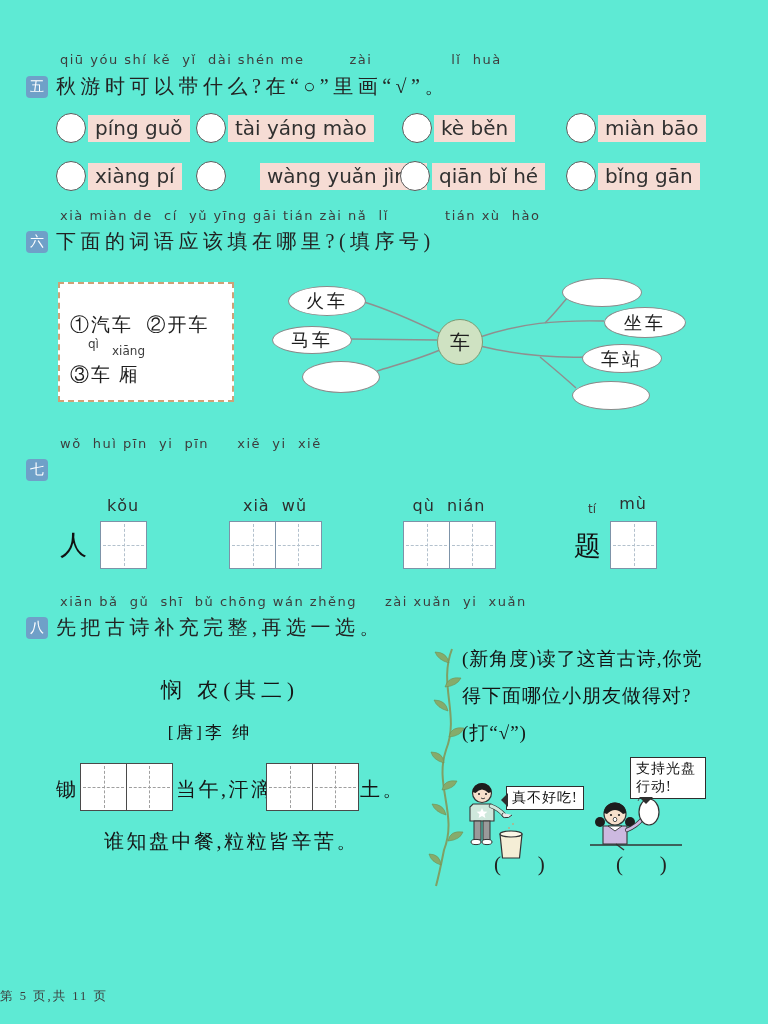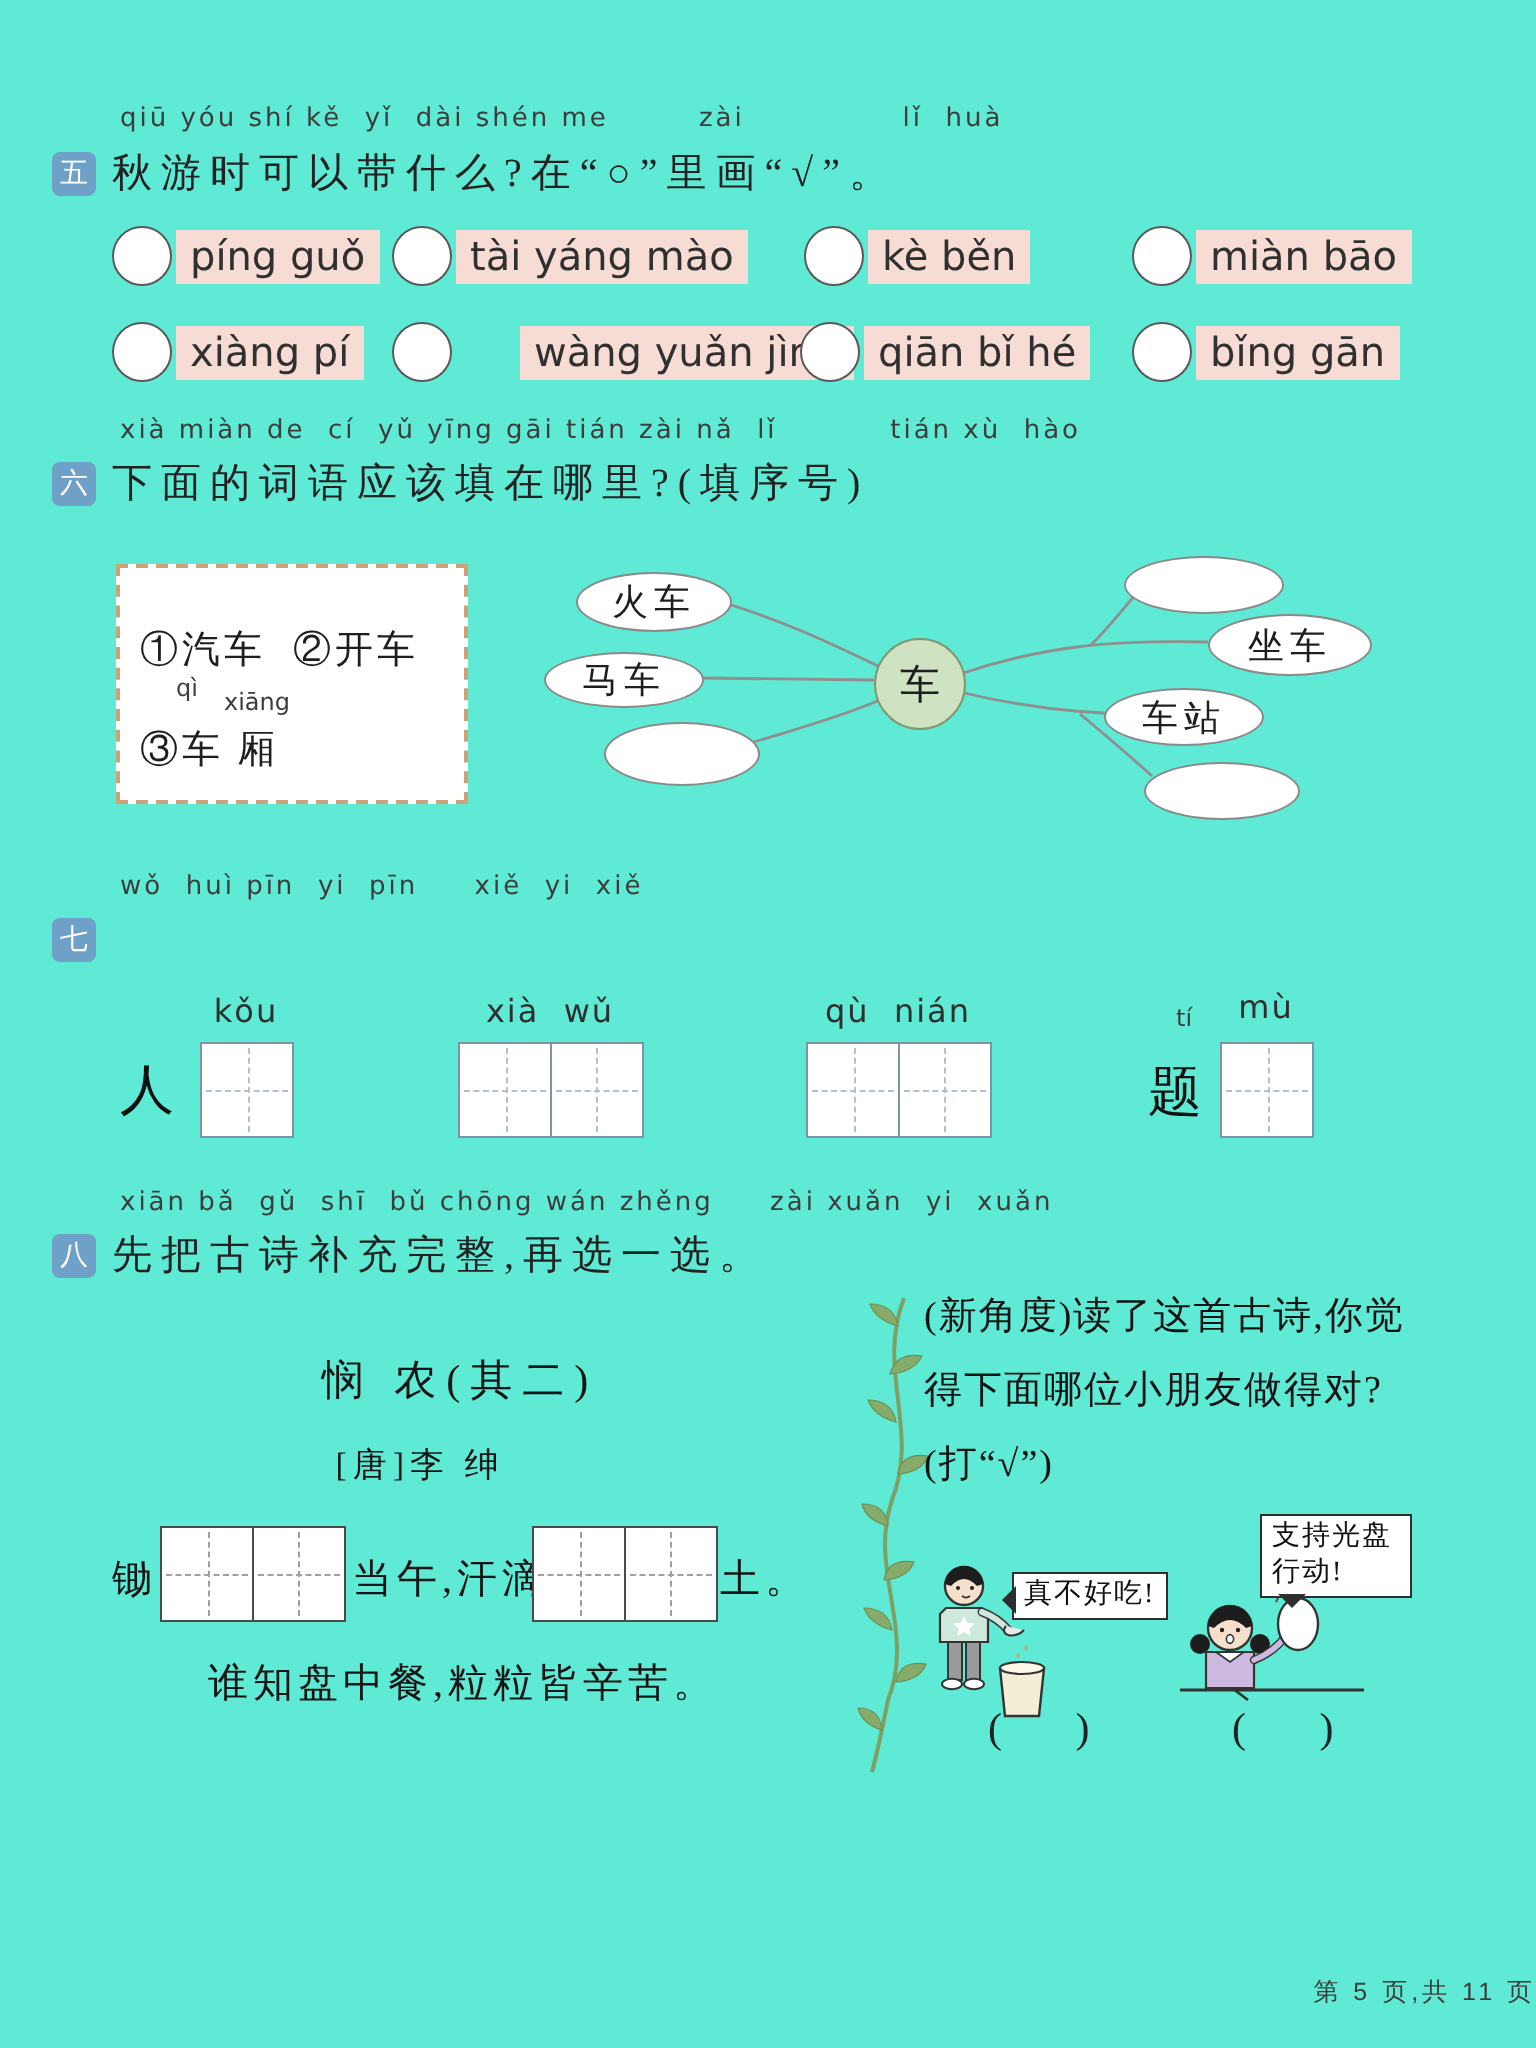--- a/index.html
+++ b/index.html
@@ -45,22 +45,22 @@
   #poemAuthor{font-size:17px;letter-spacing:3px;}
   .poemLine{font-size:20px;letter-spacing:2.5px;white-space:pre;}
   
   #question{width:258px;font-size:19px;line-height:37px;letter-spacing:1px;
             color:#141414;font-family:"Liberation Serif",serif;}
   .bubble{border:1.6px solid #2e2e2e;background:#fff;color:#111;
           font-size:14px;letter-spacing:1px;padding:2px 5px;line-height:18px;
           font-family:"Liberation Serif",serif;}
   .bubble .tail{position:absolute;width:0;height:0;border:7px solid transparent;}
   .paren{font-size:21px;color:#222;white-space:pre;font-family:"Liberation Serif",serif;}
-  #footer{left:0;top:988px;width:768px;text-align:right;font-size:12.5px;
-          letter-spacing:2px;color:#3c3c3c;font-family:Liberation Sans, sans-serif;}
+  #footer{left:0;top:988px;width:768px;text-align:left;font-size:12.5px;
+          letter-spacing:2px;color:#3c3c3c;font-family:Liberation Serif, serif;}
   svg{display:block;}
 </style>
 </head>
 <body>
 
 <div id="page">
 
   <div class="abs pinyin" style="left:60px;top:52px;">qiū yóu shí kě  yǐ  dài shén me        zài              lǐ  huà</div>
   <div class="abs badge" style="left:26px;top:76px;">五</div>
   <div class="abs htitle" style="left:56px;top:73px;">秋游时可以带什么?在“○”里画“√”。</div>
@@ -120,21 +120,21 @@
       <path d="M300,97 C312,107 325,118 336,128"></path>
     </g>
   </svg>
 
   <div class="abs node" style="left:288px;top:286px;width:76px;height:28px;">火车</div>
   <div class="abs node" style="left:272px;top:326px;width:78px;height:26px;">马车</div>
   <div class="abs node" style="left:302px;top:361px;width:76px;height:30px;"></div>
   <div id="centerNode" class="abs" style="left:437px;top:319px;">车</div>
   <div class="abs node" style="left:562px;top:278px;width:78px;height:27px;"></div>
   <div class="abs node" style="left:604px;top:307px;width:80px;height:29px;">坐车</div>
-  <div class="abs node" style="left:552px;top:344px;width:78px;height:27px;">车站</div>
+  <div class="abs node" style="left:582px;top:344px;width:78px;height:27px;">车站</div>
   <div class="abs node" style="left:572px;top:381px;width:76px;height:27px;"></div>
 
   <div class="abs pinyin" style="left:60px;top:436px;">wǒ  huì pīn  yi  pīn     xiě  yi  xiě</div>
   <div class="abs badge" style="left:26px;top:459px;">七</div>
 
   <div class="abs pylabel" style="left:100px;top:496px;width:46px;">kǒu</div>
   <div class="abs hanzi-big" style="left:60px;top:527px;">人</div>
   <div class="abs tg" style="left:100px;top:521px;height:48px;">
     <div class="cell"></div>
   </div>

